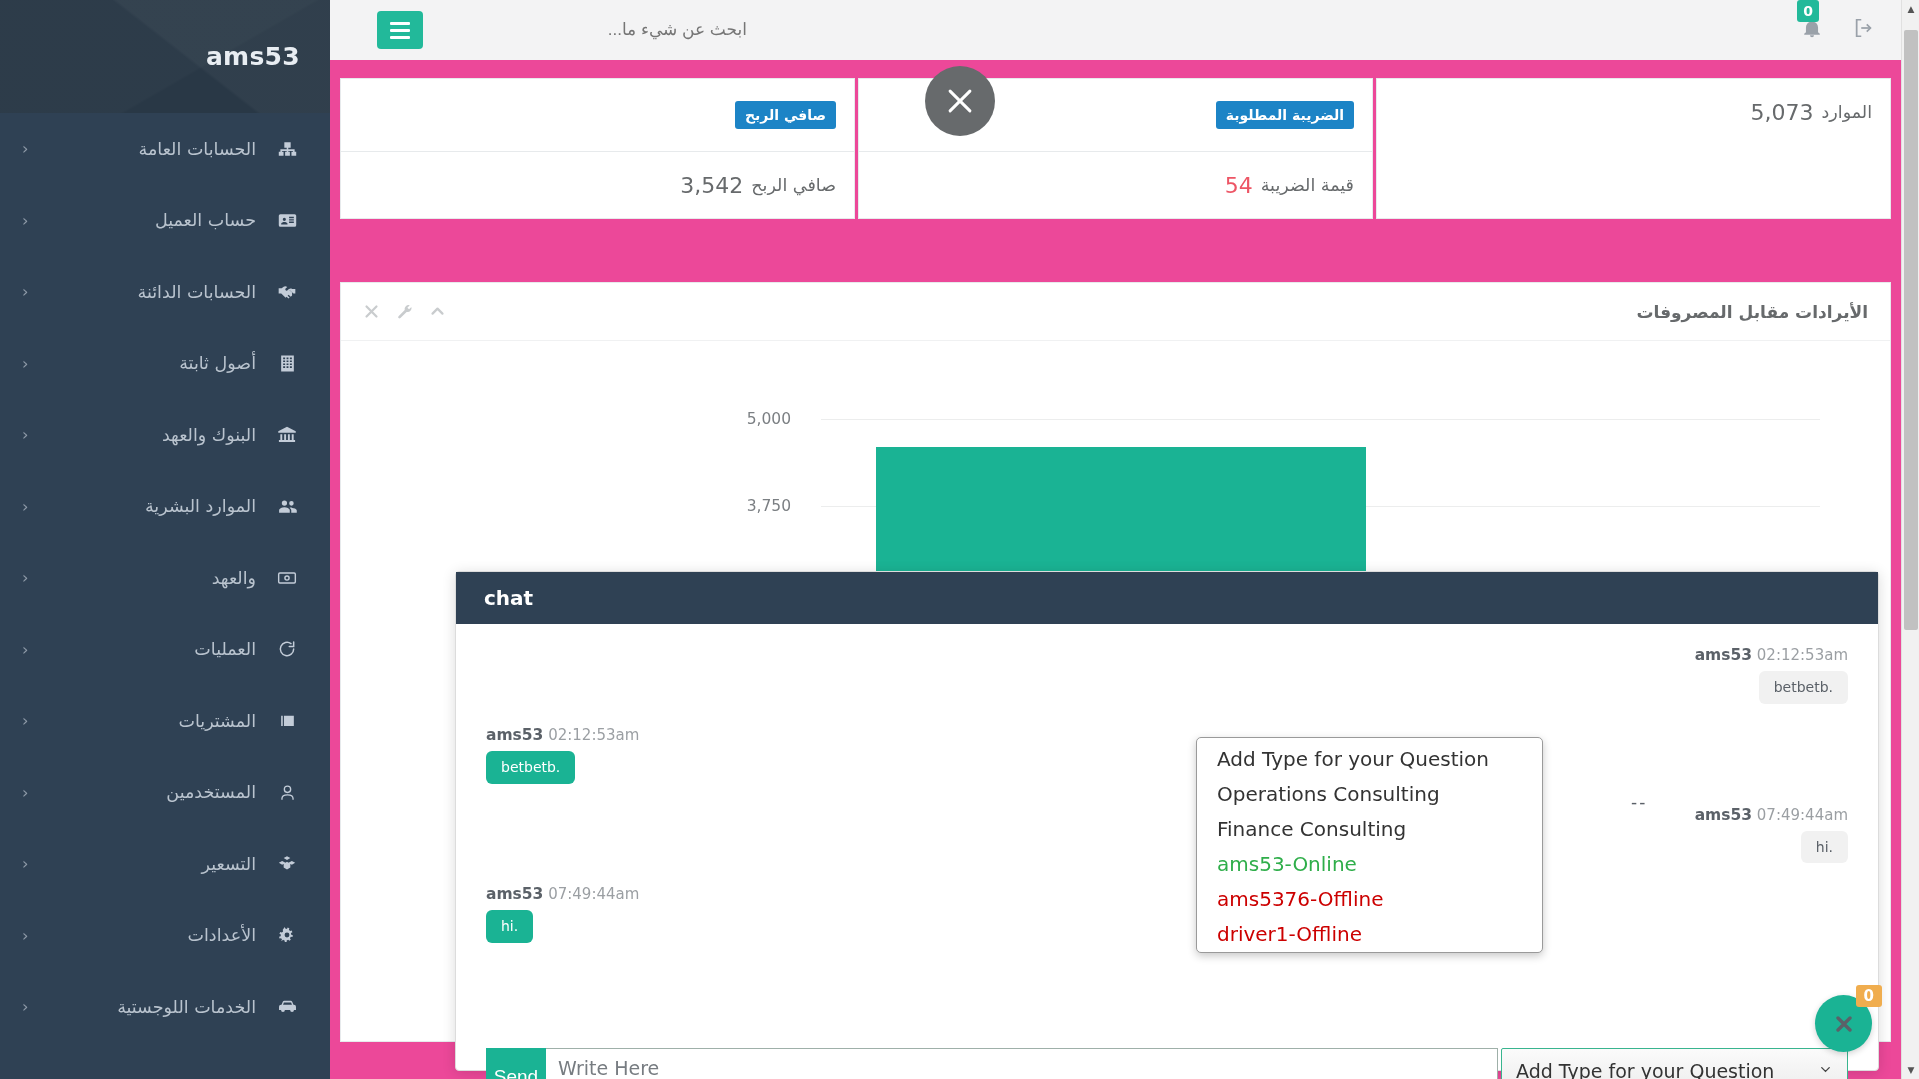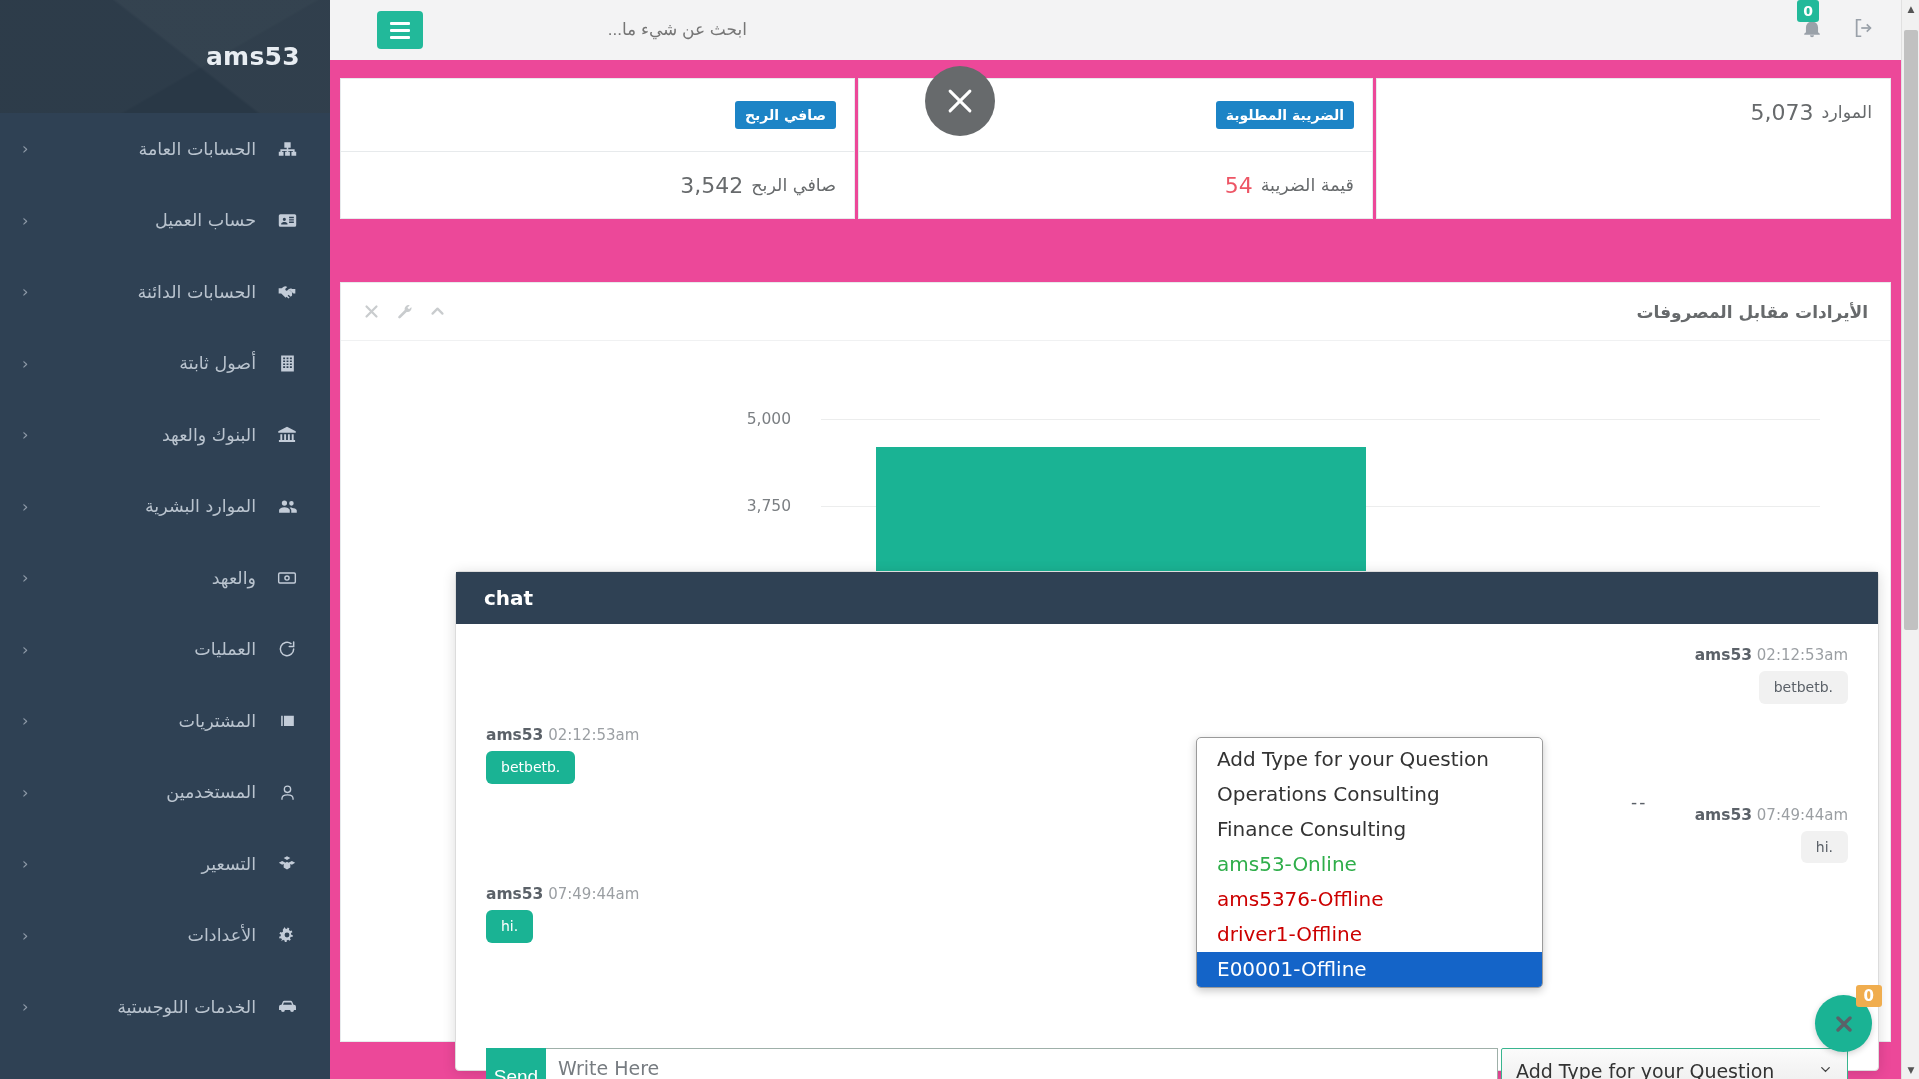--- a/index.html
+++ b/index.html
@@ -459,21 +459,20 @@
   </div>
 </div>
 
 <div id="dropdown-list">
     <div class="opt" style="color: rgb(51, 51, 51);">Add Type for your Question</div>
     <div class="opt" style="color: rgb(51, 51, 51);">Operations Consulting</div>
     <div class="opt" style="color: rgb(51, 51, 51);">Finance Consulting</div>
     <div class="opt" style="color: rgb(47, 174, 74);">ams53-Online</div>
     <div class="opt" style="color: rgb(204, 0, 0);">ams5376-Offline</div>
     <div class="opt" style="color: rgb(204, 0, 0);">driver1-Offline</div>
-    <div class="opt sel" style="color: rgb(255, 255, 255);">E00001-Offline</div>
   </div>
 
 <div id="fab">
   <span id="fab-badge">0</span>
   <svg width="24" height="24" viewBox="0 0 24 24" fill="none" stroke="#5b6168" stroke-width="3.4" stroke-linecap="round">
       <path d="M6 6l12 12M18 6L6 18"></path>
     </svg>
 </div>
 
 <div id="scrollbar">

